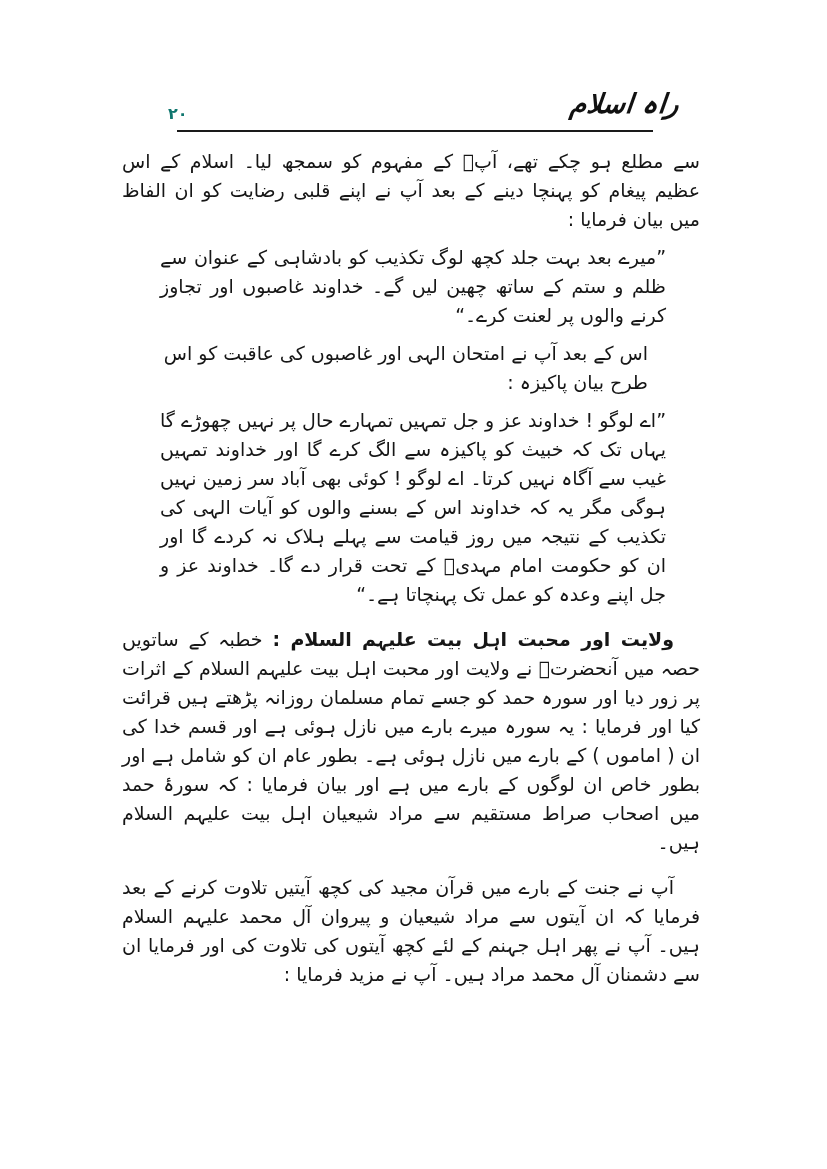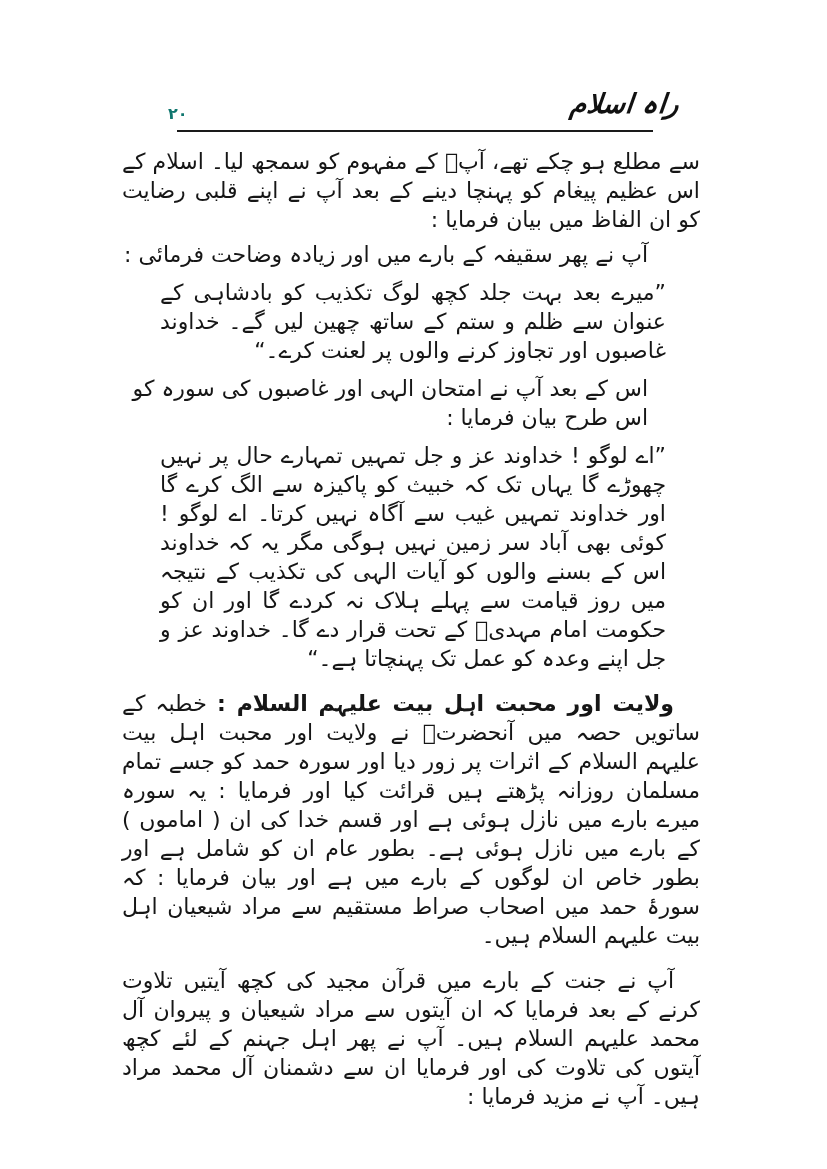--- a/index.html
+++ b/index.html
@@ -52,21 +52,21 @@
     border-top: 2px solid #1a1a1a;
   }
   
   .text-block {
     position: absolute;
     top: 147px;
     left: 122px;
     width: 578px;
     direction: rtl;
     text-align: justify;
-    font-size: 22px;
+    font-size: 19px;
     line-height: 29px;
     color: #161616;
   }
   .para {
     margin: 0 0 6px 0;
   }
   .para.indent {
     text-indent: 26px;
     margin-top: 16px;
   }
@@ -92,25 +92,24 @@
     <div class="magazine-title">راہ اسلام</div>
     <div class="page-number">۲۰</div>
     <div class="header-rule"></div>
   </div>
 
   <div class="text-block">
 
     <p class="para">سے مطلع ہو چکے تھے، آپؐ کے مفہوم کو سمجھ لیا۔ اسلام کے اس عظیم پیغام کو پہنچا دینے کے بعد آپ نے اپنے قلبی رضایت کو ان الفاظ میں بیان فرمایا :</p>
 
 
-    <p class="transition-line">آپ نے پھر سقیفہ کے بارے میں اور زیادہ وضاحت فرمائی :</p>
 
     <p class="quote">”میرے بعد بہت جلد کچھ لوگ تکذیب کو بادشاہی کے عنوان سے ظلم و ستم کے ساتھ چھین لیں گے۔ خداوند غاصبوں اور تجاوز کرنے والوں پر لعنت کرے۔“</p>
 
-    <p class="transition-line">اس کے بعد آپ نے امتحان الہی اور غاصبوں کی سورہ کو اس طرح بیان فرمایا :</p>
+    <p class="transition-line">اس کے بعد آپ نے امتحان الہی اور غاصبوں کی عاقبت کو اس طرح بیان پاکیزہ :</p>
 
     <p class="quote">”اے لوگو ! خداوند عز و جل تمہیں تمہارے حال پر نہیں چھوڑے گا یہاں تک کہ خبیث کو پاکیزہ سے الگ کرے گا اور خداوند تمہیں غیب سے آگاہ نہیں کرتا۔ اے لوگو ! کوئی بھی آباد سر زمین نہیں ہوگی مگر یہ کہ خداوند اس کے بسنے والوں کو آیات الہی کی تکذیب کے نتیجہ میں روز قیامت سے پہلے ہلاک نہ کردے گا اور ان کو حکومت امام مہدیؑ کے تحت قرار دے گا۔ خداوند عز و جل اپنے وعدہ کو عمل تک پہنچاتا ہے۔“</p>
 
     <p class="para indent">
       <span class="lead-bold">ولایت اور محبت اہل بیت علیہم السلام :</span><span> خطبہ کے ساتویں حصہ میں آنحضرتؐ نے ولایت اور محبت اہل بیت علیہم السلام کے اثرات پر زور دیا اور سورہ حمد کو جسے تمام مسلمان روزانہ پڑھتے ہیں قرائت کیا اور فرمایا : یہ سورہ میرے بارے میں نازل ہوئی ہے اور قسم خدا کی ان ( اماموں ) کے بارے میں نازل ہوئی ہے۔ بطور عام ان کو شامل ہے اور بطور خاص ان لوگوں کے بارے میں ہے اور بیان فرمایا : کہ سورۂ حمد میں اصحاب صراط مستقیم سے مراد شیعیان اہل بیت علیہم السلام ہیں۔</span>
     </p>
 
     <p class="para indent">آپ نے جنت کے بارے میں قرآن مجید کی کچھ آیتیں تلاوت کرنے کے بعد فرمایا کہ ان آیتوں سے مراد شیعیان و پیروان آل محمد علیہم السلام ہیں۔ آپ نے پھر اہل جہنم کے لئے کچھ آیتوں کی تلاوت کی اور فرمایا ان سے دشمنان آل محمد مراد ہیں۔ آپ نے مزید فرمایا :</p>
 
   </div>

